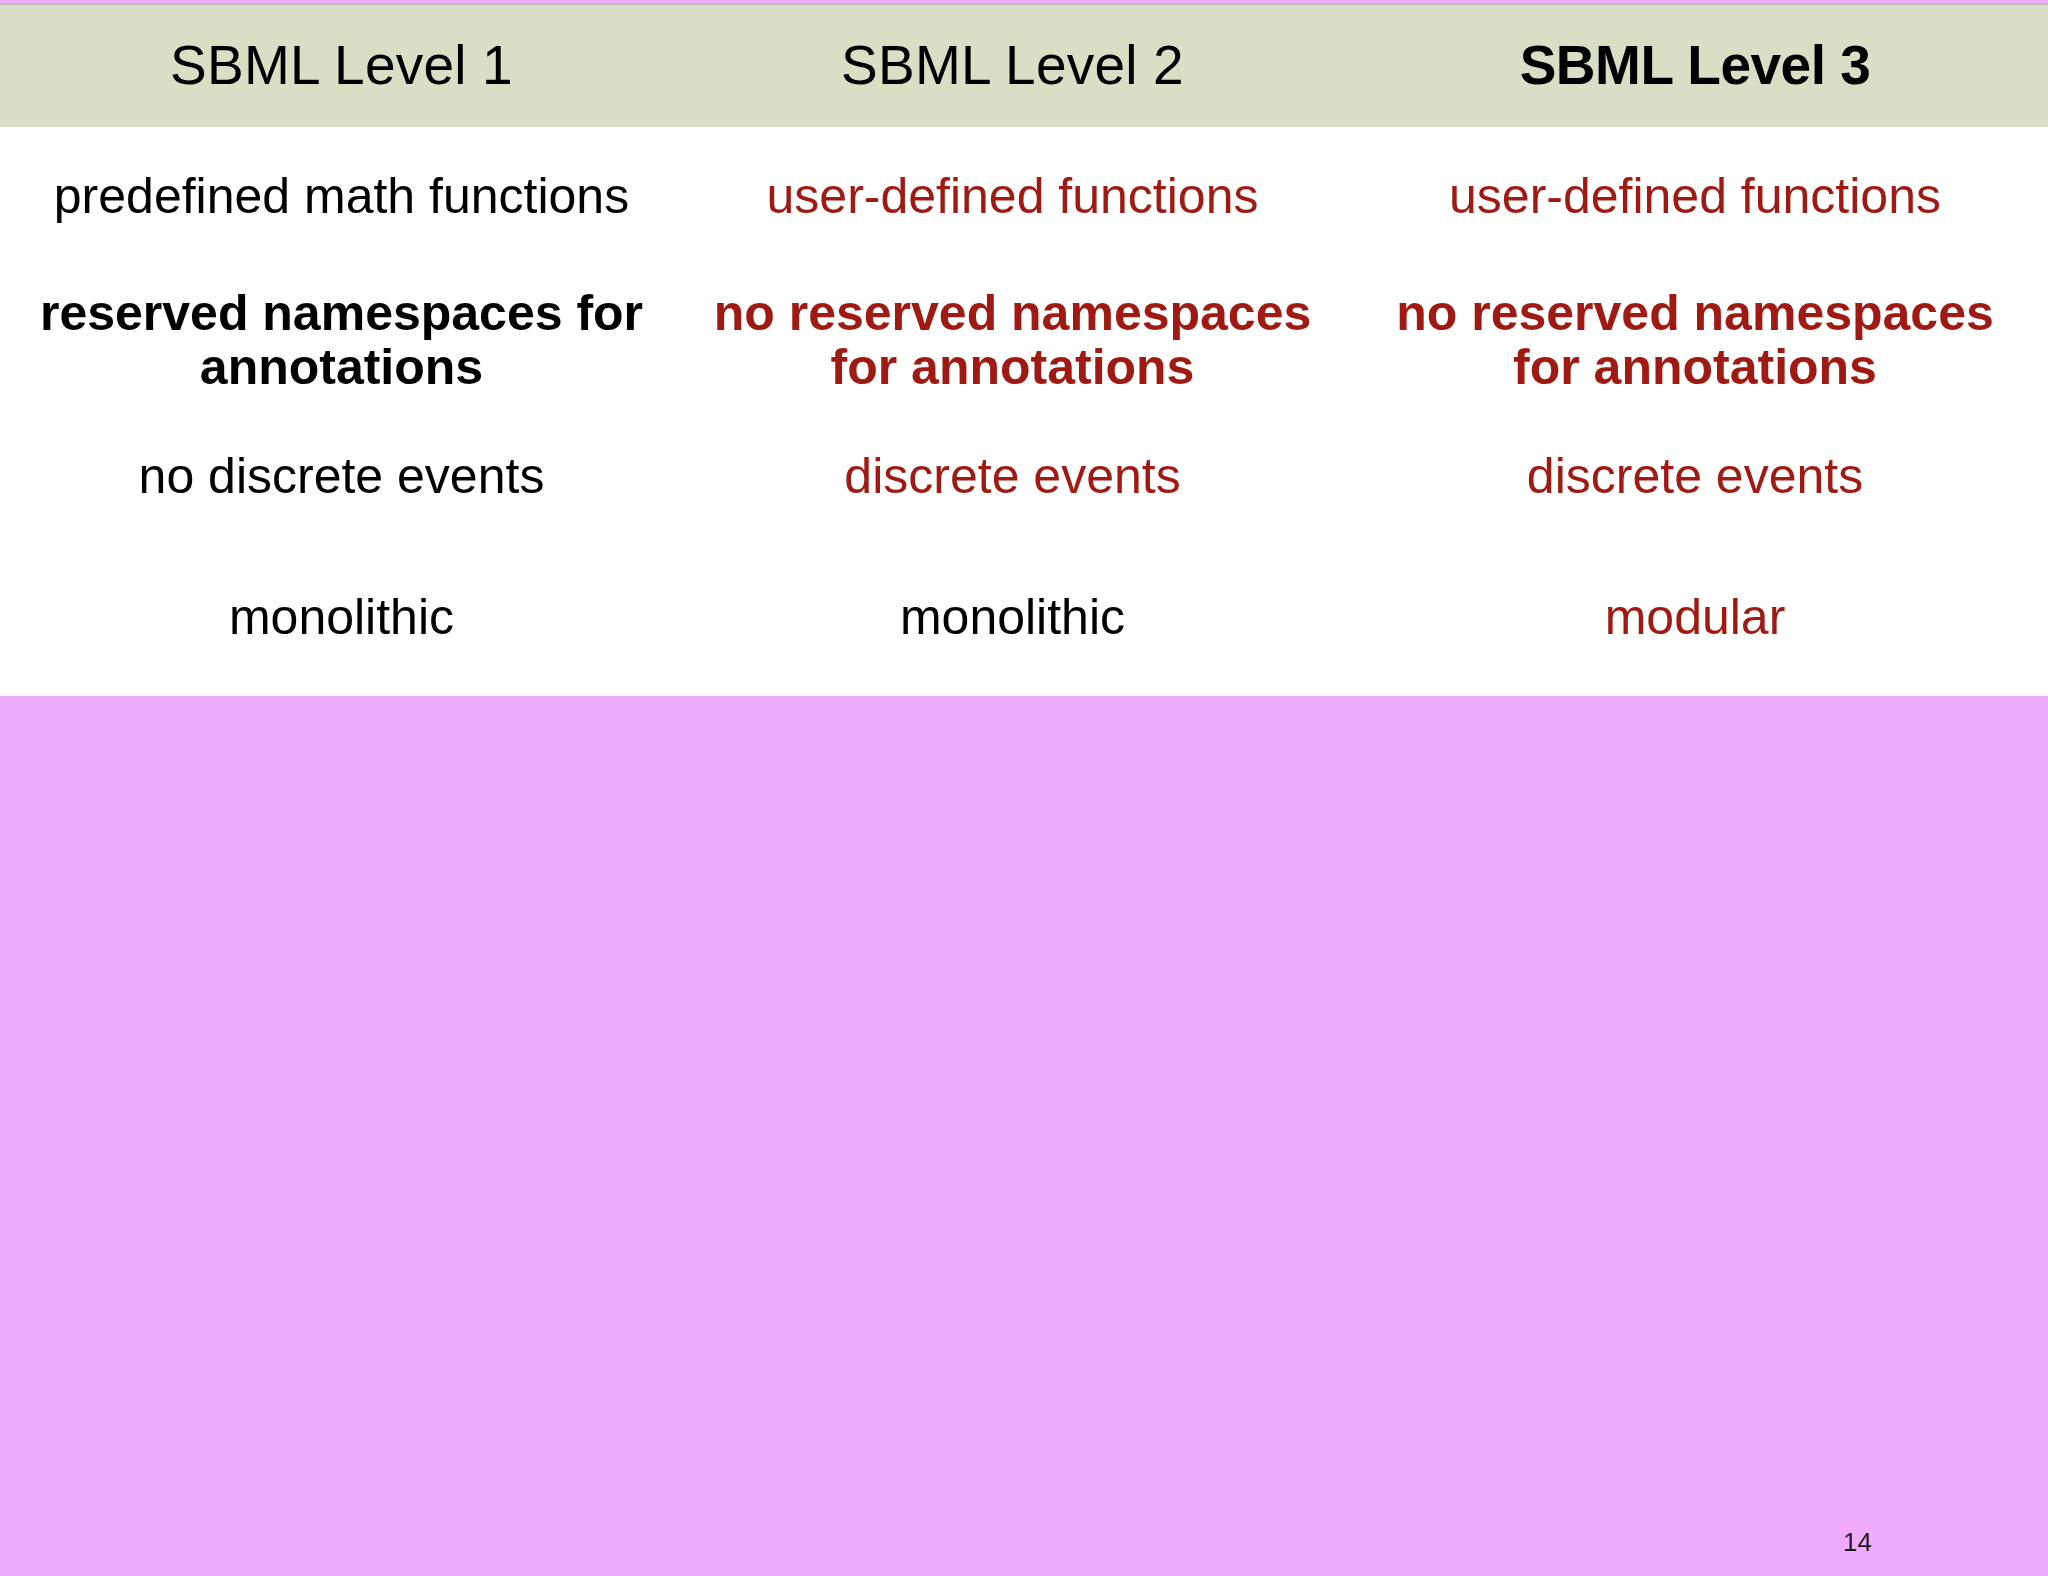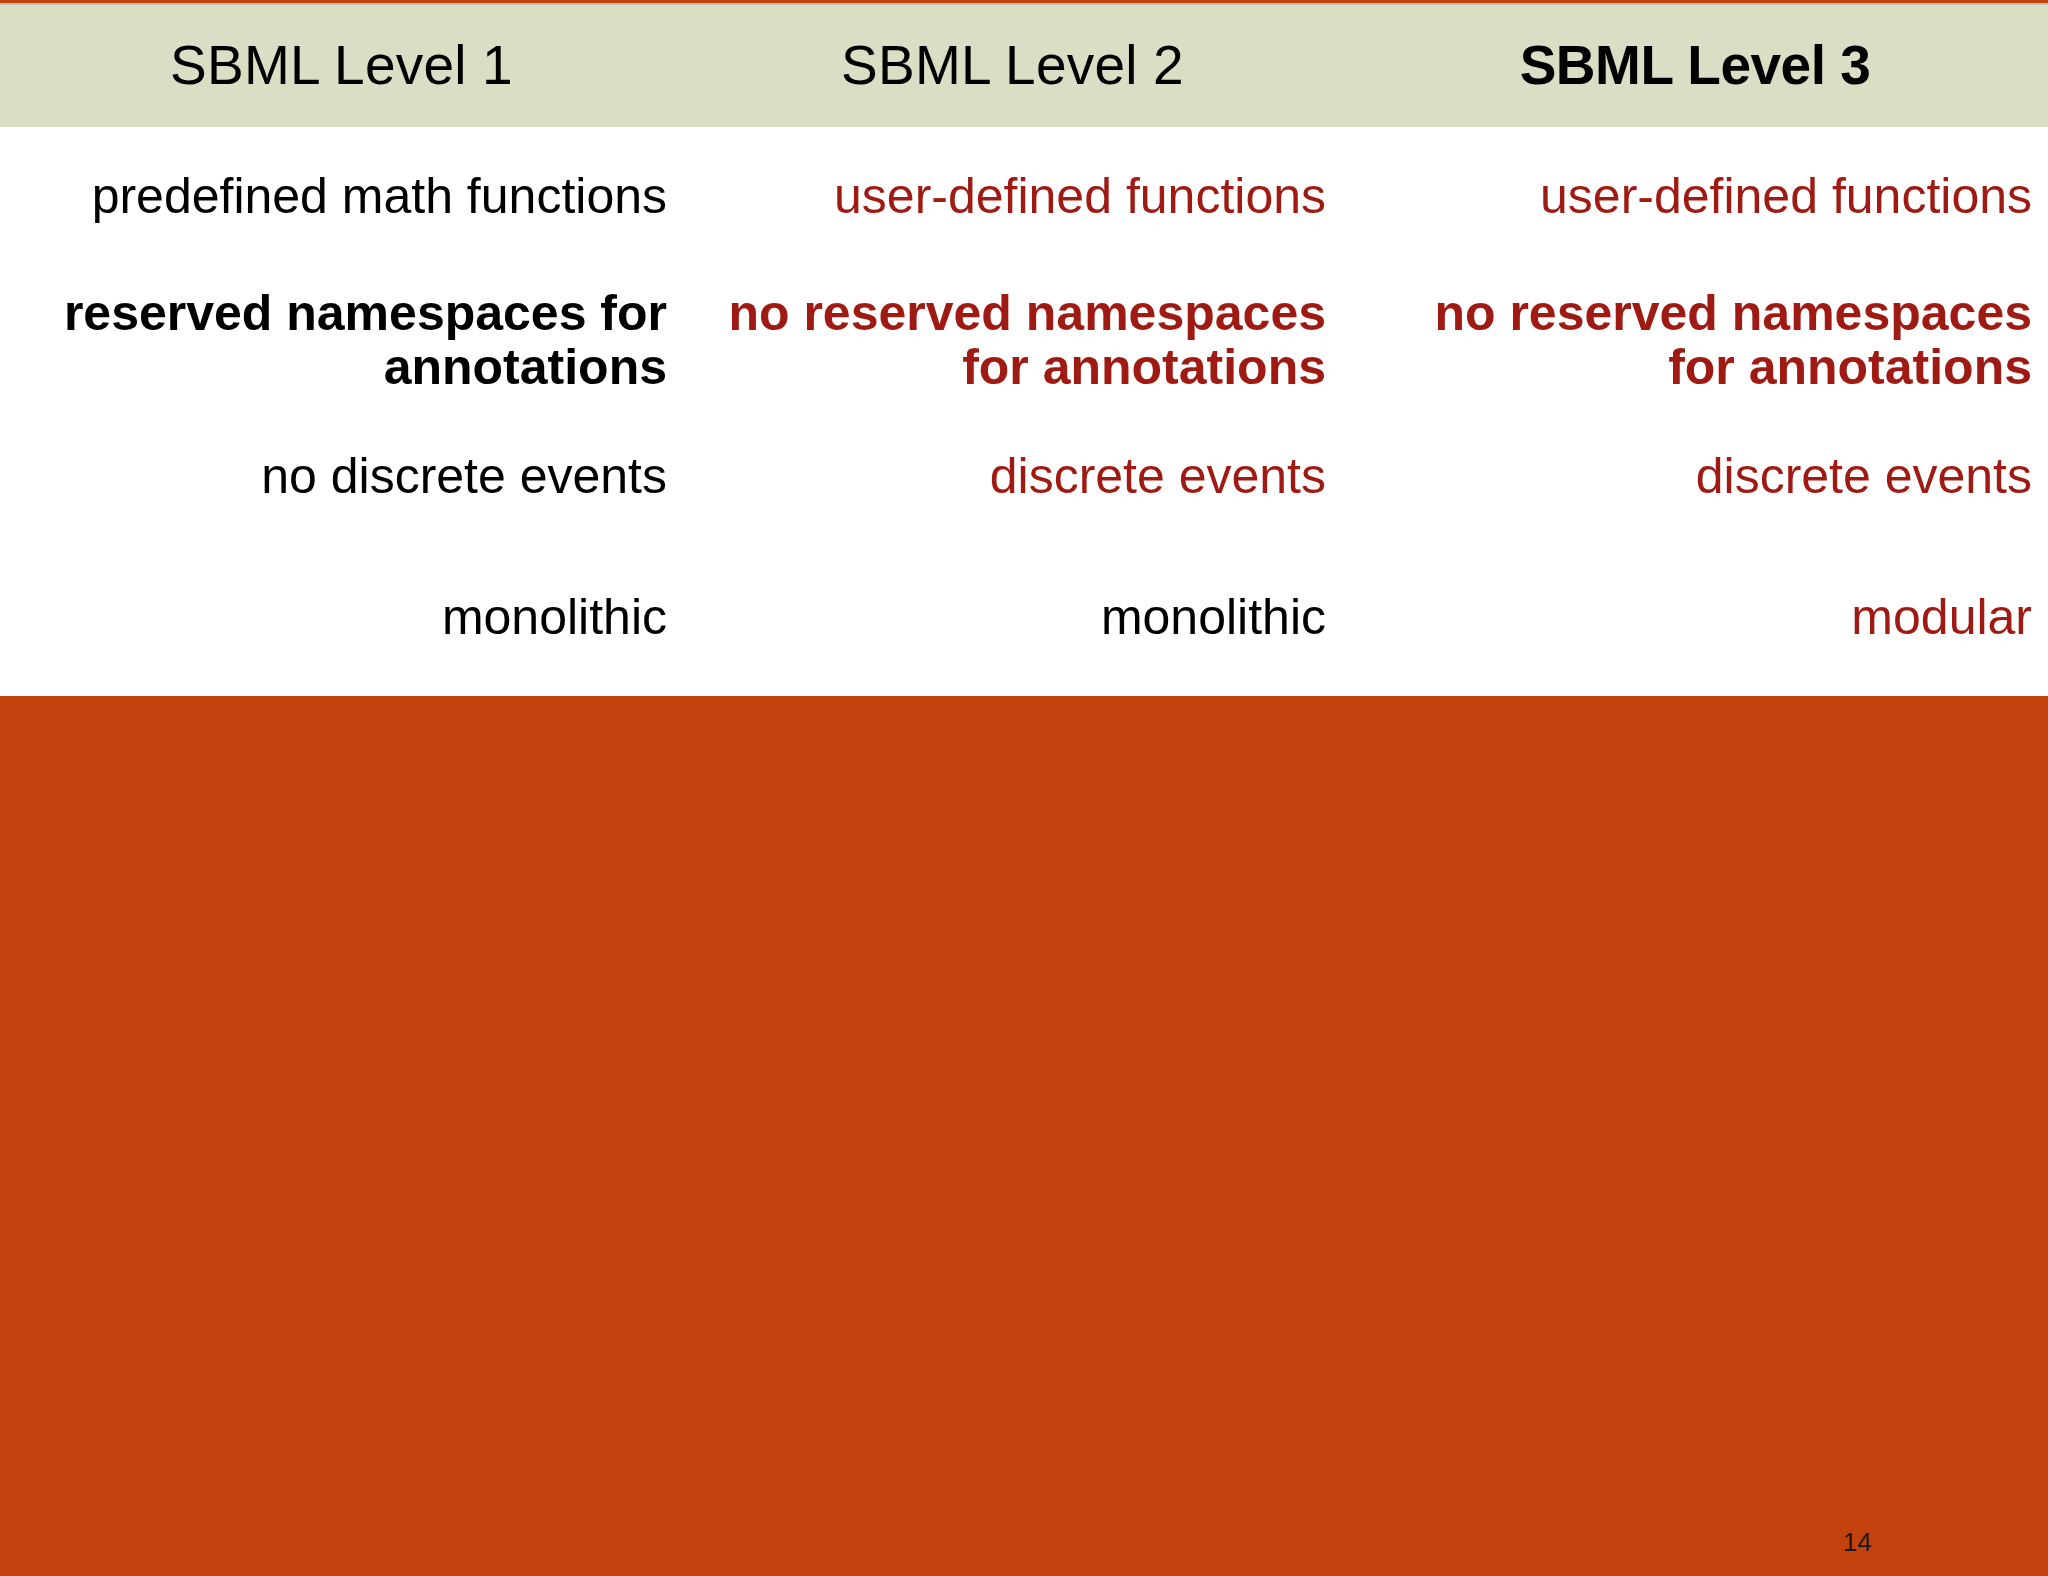--- a/index.html
+++ b/index.html
@@ -8,21 +8,21 @@
     background:#ffffff;
     font-family:"Liberation Sans", sans-serif;
     overflow:hidden;
     position:relative;
   }
 
   
   #slide{
     position:absolute; left:0; top:0;
     width:2048px; height:1576px;
-    background:#c2410c;
+    background:#f0abfc;
   }
 
   
   .cmp-table{
     position:absolute;
     left:0; top:3px;
     width:2048px;
     border-collapse:collapse;
     table-layout:fixed;
   }
@@ -48,21 +48,21 @@
     font-weight:bold;
     letter-spacing:-0.5px;
   }
 
   
   tbody tr{ background:#ffffff; }
   tbody tr.shaded{ background:#eef0ea; }
 
   tbody td{
     padding:0 16px;
-    text-align:right;
+    text-align:center;
     vertical-align:middle;
     font-size:50px;
     line-height:1.08;
     color:#000000;
     font-weight:normal;
   }
   tbody td.red{ color:#9e1a12; }
 
   
   tbody tr.shaded td.col1,

